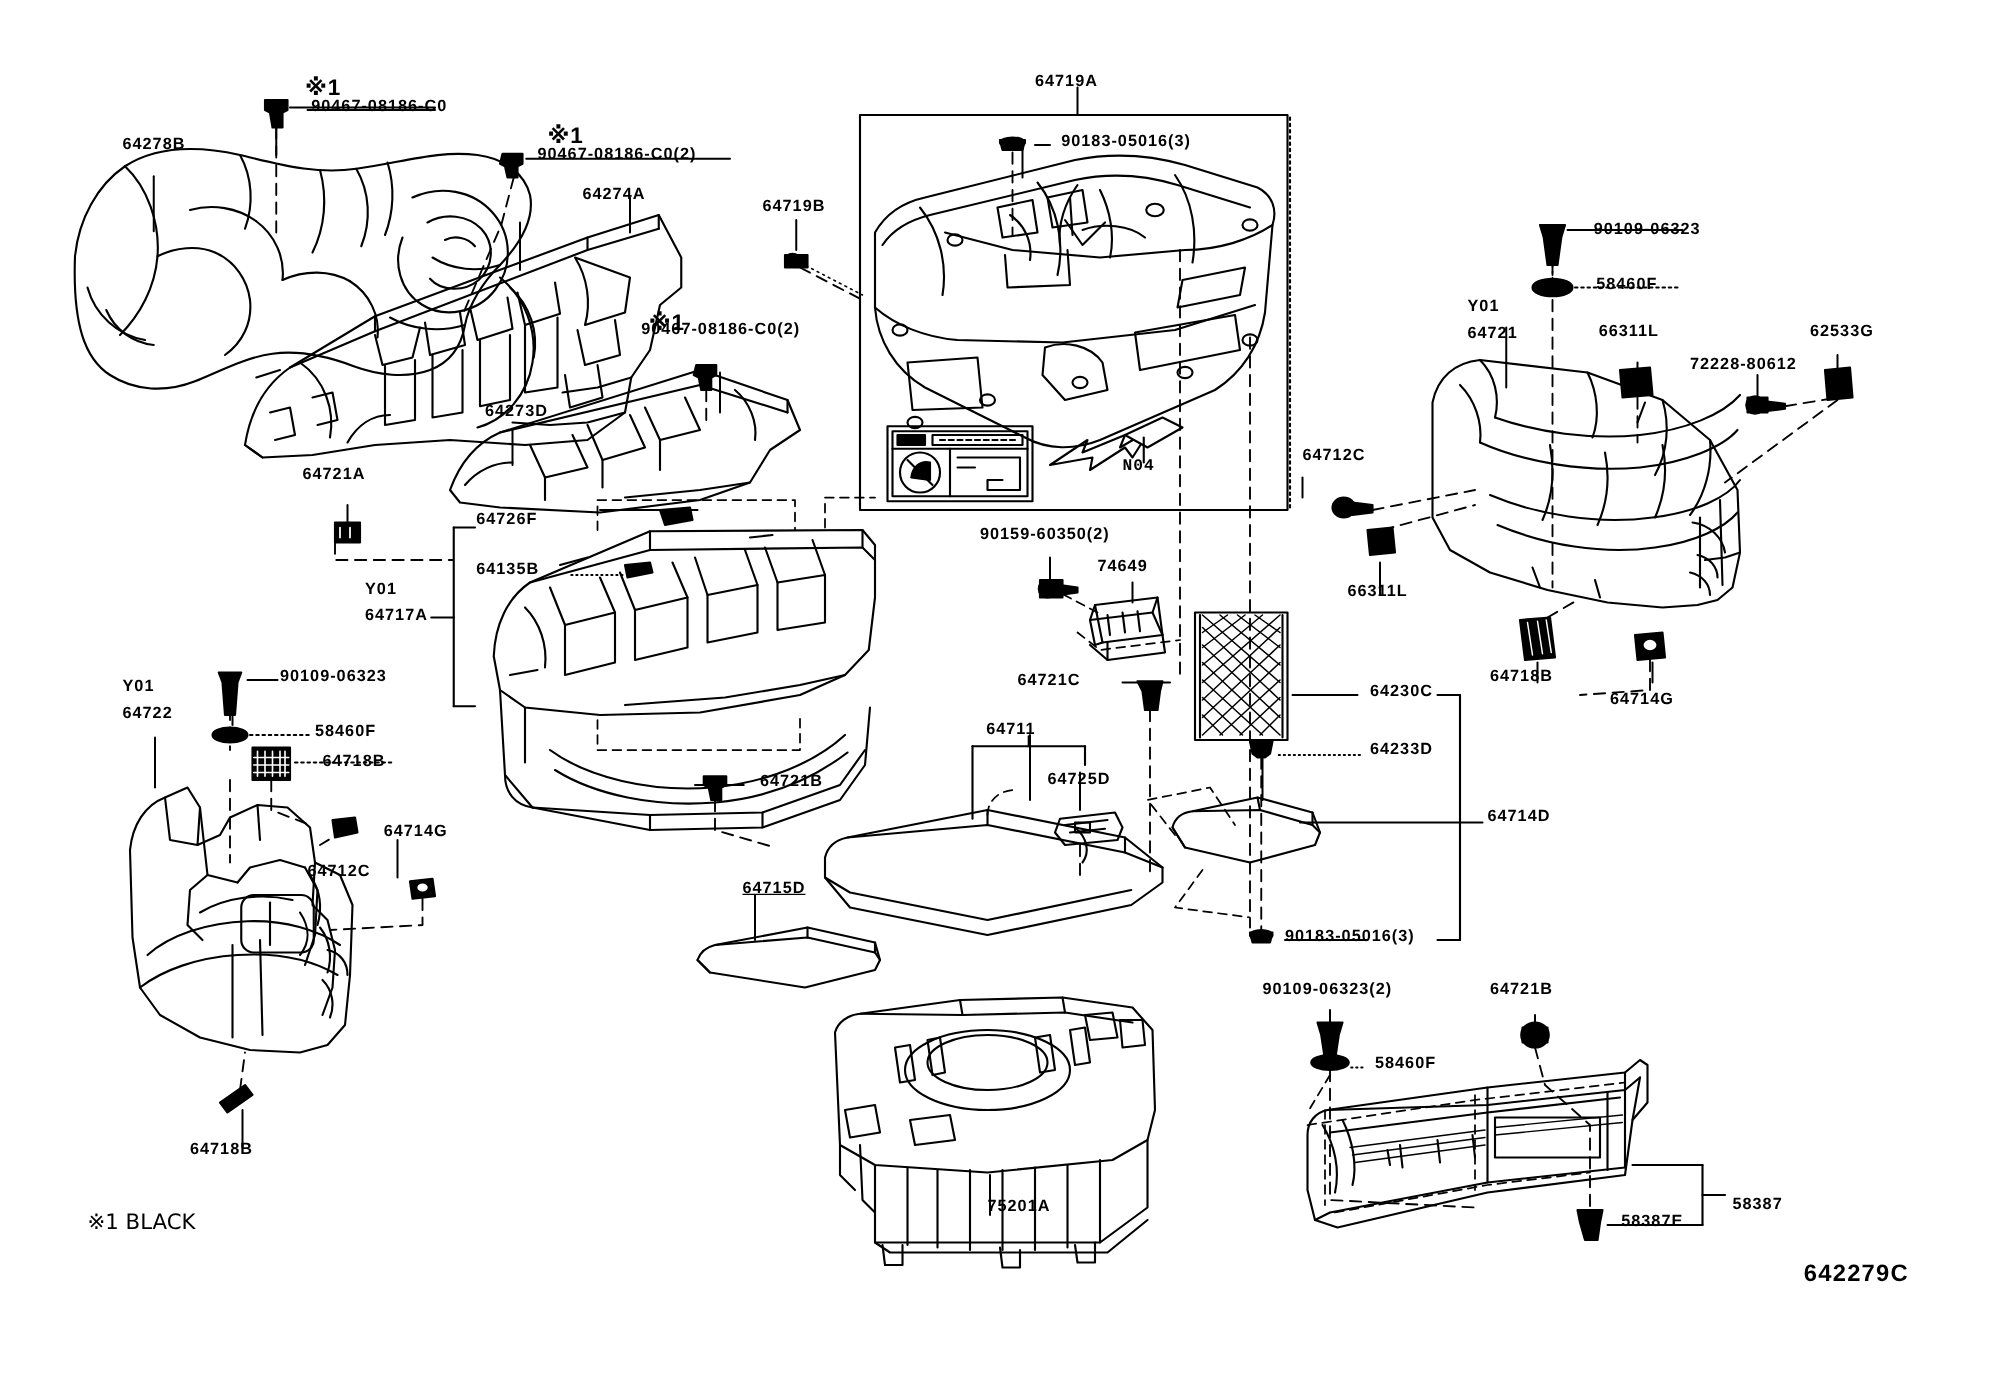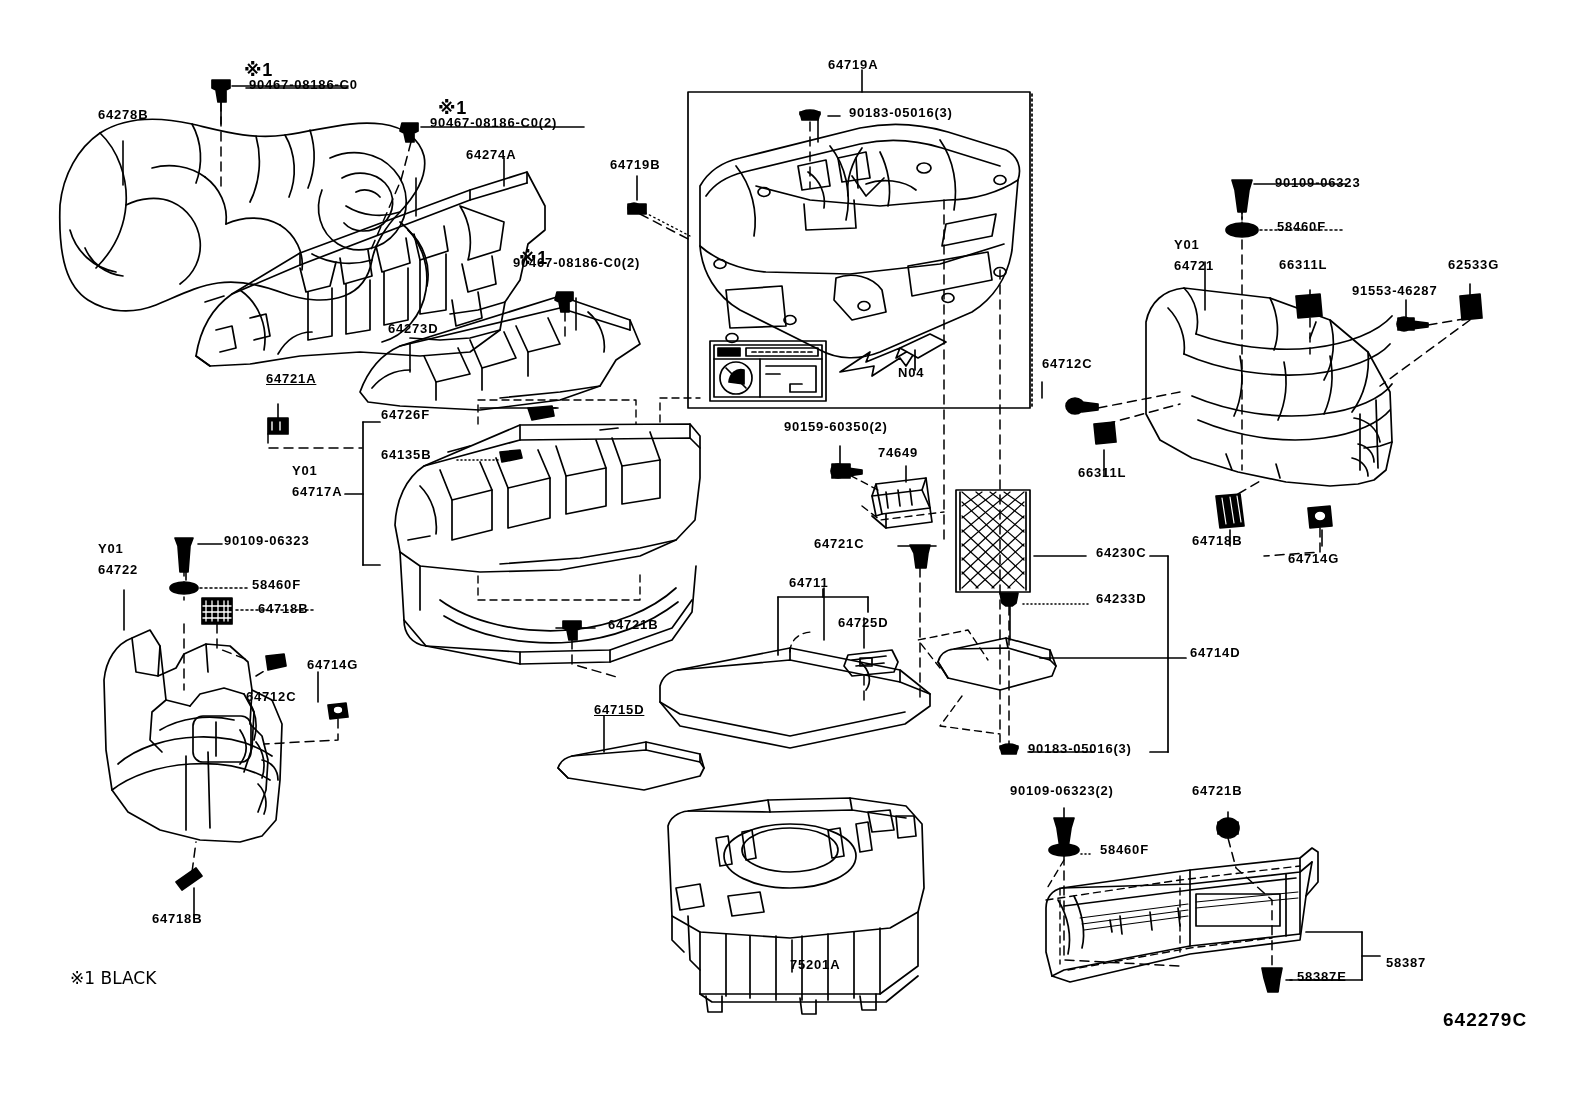--- a/index.html
+++ b/index.html
@@ -638,61 +638,61 @@
 
 <div class="lbl star" style="left:438px;top:98px;">※1</div>
 <div class="lbl" style="left:430px;top:116px;">90467-08186-C0(2)</div>
 
 <div class="lbl" style="left:466px;top:148px;">64274A</div>
 
 <div class="lbl star" style="left:519px;top:248px;">※1</div>
 <div class="lbl" style="left:513px;top:256px;">90467-08186-C0(2)</div>
 
 <div class="lbl" style="left:388px;top:322px;">64273D</div>
-<div class="lbl" style="left:266px;top:372px;text-decoration:underline;">64721A</div>
+<div class="lbl" style="left:242px;top:372px;">64721A</div>
 
 <div class="lbl" style="left:381px;top:408px;">64726F</div>
 <div class="lbl" style="left:381px;top:448px;">64135B</div>
 <div class="lbl" style="left:292px;top:464px;">Y01</div>
 <div class="lbl" style="left:292px;top:485px;">64717A</div>
 
 <div class="lbl" style="left:224px;top:534px;">90109-06323</div>
 <div class="lbl" style="left:252px;top:578px;">58460F</div>
 <div class="lbl" style="left:98px;top:542px;">Y01</div>
 <div class="lbl" style="left:98px;top:563px;">64722</div>
 <div class="lbl" style="left:258px;top:602px;">64718B</div>
 <div class="lbl" style="left:246px;top:690px;">64712C</div>
 <div class="lbl" style="left:307px;top:658px;">64714G</div>
 <div class="lbl" style="left:152px;top:912px;">64718B</div>
 
 <div class="lbl" style="left:608px;top:618px;">64721B</div>
 
 <div class="lbl" style="left:828px;top:58px;">64719A</div>
 <div class="lbl" style="left:849px;top:106px;">90183-05016(3)</div>
 <div class="lbl" style="left:610px;top:158px;">64719B</div>
-<div class="lbl" style="left:898px;top:366px;">N04</div>
+<div class="lbl" style="left:898px;top:366px;font-family:Liberation Mono, monospace;">N04</div>
 <div class="lbl" style="left:784px;top:420px;">90159-60350(2)</div>
 <div class="lbl" style="left:878px;top:446px;">74649</div>
 <div class="lbl" style="left:814px;top:537px;">64721C</div>
 <div class="lbl" style="left:789px;top:576px;">64711</div>
 <div class="lbl" style="left:838px;top:616px;">64725D</div>
 <div class="lbl" style="left:594px;top:703px;text-decoration:underline;">64715D</div>
 <div class="lbl" style="left:790px;top:958px;">75201A</div>
 
 <div class="lbl" style="left:1096px;top:546px;">64230C</div>
 <div class="lbl" style="left:1096px;top:592px;">64233D</div>
 <div class="lbl" style="left:1190px;top:646px;">64714D</div>
 <div class="lbl" style="left:1028px;top:742px;">90183-05016(3)</div>
 
 <div class="lbl" style="left:1275px;top:176px;">90109-06323</div>
 <div class="lbl" style="left:1277px;top:220px;">58460F</div>
 <div class="lbl" style="left:1174px;top:238px;">Y01</div>
 <div class="lbl" style="left:1174px;top:259px;">64721</div>
 <div class="lbl" style="left:1279px;top:258px;">66311L</div>
-<div class="lbl" style="left:1352px;top:284px;">91553-46287</div>
+<div class="lbl" style="left:1352px;top:284px;">72228-80612</div>
 <div class="lbl" style="left:1448px;top:258px;">62533G</div>
 <div class="lbl" style="left:1042px;top:357px;">64712C</div>
 <div class="lbl" style="left:1078px;top:466px;">66311L</div>
 <div class="lbl" style="left:1192px;top:534px;">64718B</div>
 <div class="lbl" style="left:1288px;top:552px;">64714G</div>
 
 <div class="lbl" style="left:1010px;top:784px;">90109-06323(2)</div>
 <div class="lbl" style="left:1192px;top:784px;">64721B</div>
 <div class="lbl" style="left:1100px;top:843px;">58460F</div>
 <div class="lbl" style="left:1386px;top:956px;">58387</div>

